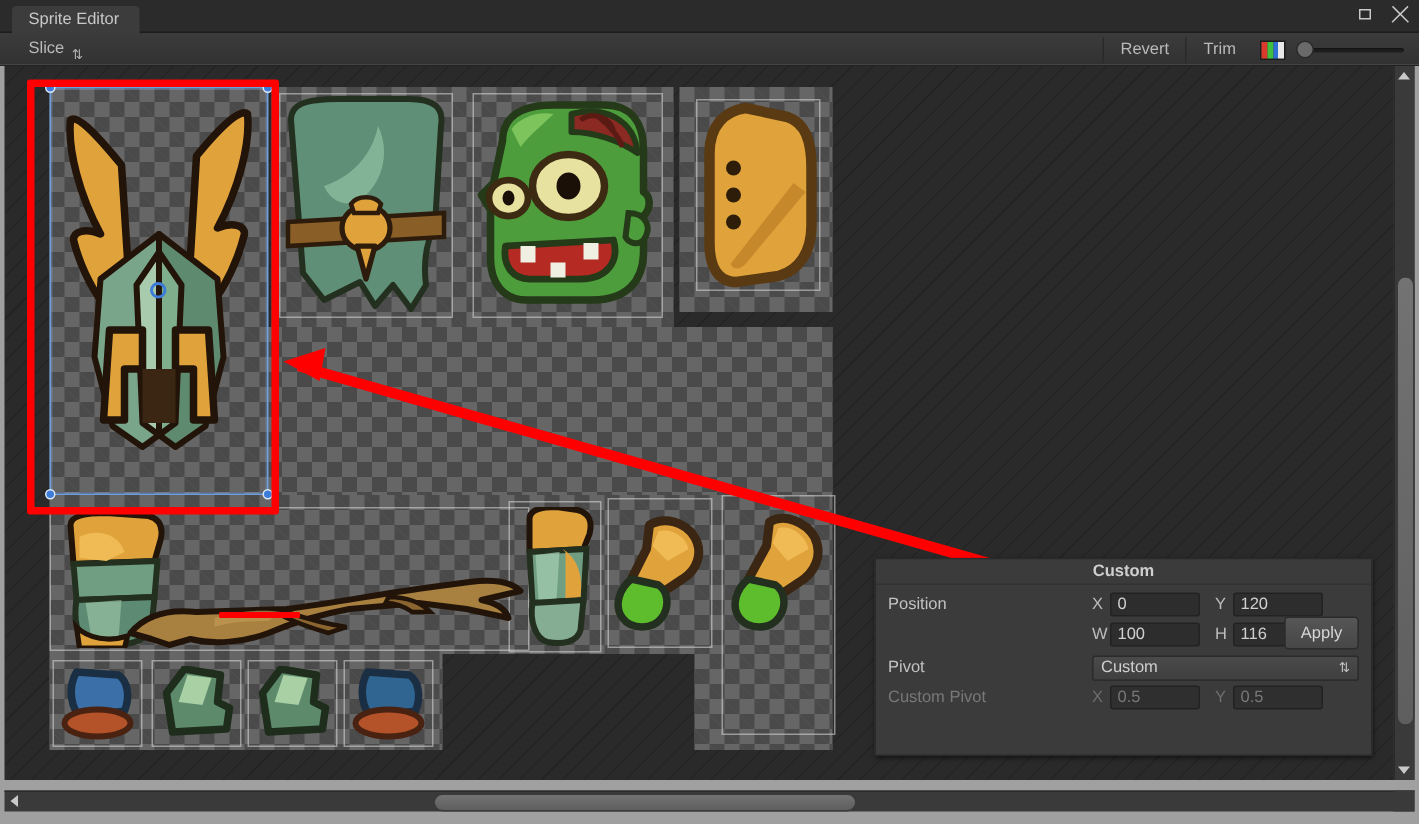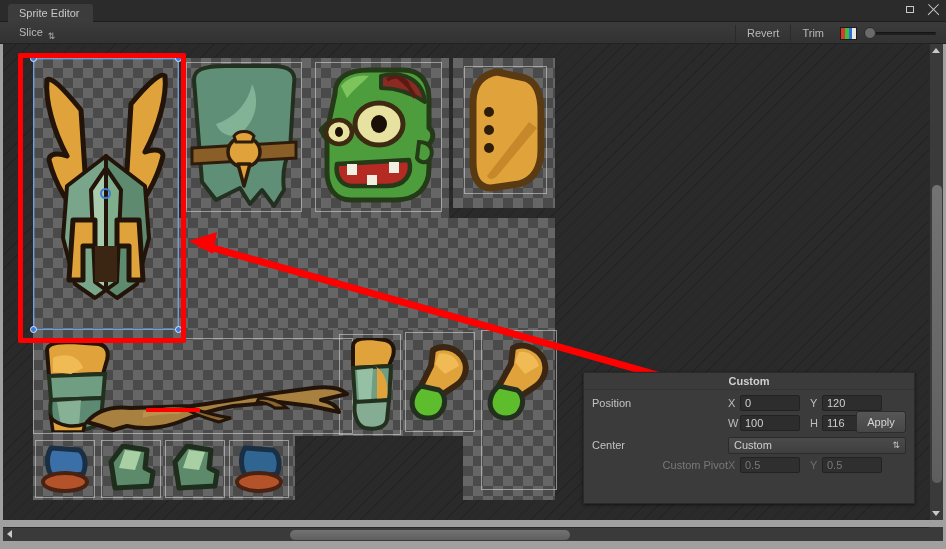--- a/index.html
+++ b/index.html
@@ -154,21 +154,21 @@
   }
   .insp-title {
     height: 17px; line-height: 17px; text-align: center;
     color: #cfcfcf; font-size: 11px; font-weight: bold;
     background: #3b3b3b; border-bottom: 1px solid #333;
   }
   .insp-body { position: relative; padding: 4px 8px 0 8px; }
   .row { display: flex; align-items: center; height: 18px; margin-bottom: 2px; }
   .lbl { width: 136px; font-size: 11px; color: #c2c2c2; }
   .lbl.blue { color: #5b8ddb; }
-  .lbl.dim { color: #787878; text-align: right; }
+  .lbl.dim { color: #787878; }
 
   .field {
     background: #2d2d2d; border: 1px solid #222; border-radius: 2px;
     height: 16px; color: #cfcfcf; font-size: 11px; line-height: 14px;
     padding: 0 4px; display: flex; align-items: center;
   }
   .name-field {
     flex: 1 1 auto; height: 17px;
     border: 1px solid #3d63b4;
     box-shadow: 0 0 0 1px rgba(61,99,180,0.35);
@@ -423,21 +423,21 @@
           <div class="lbl"></div>
           <span class="mini-label">W</span>
           <div class="field num">100</div>
           <span class="mini-label" style="margin-left:10px;">H</span>
           <div class="field num">116</div>
         </div>
 
         <div class="trim-btn">Apply</div>
 
         <div class="row" style="margin-top:4px;">
-          <div class="lbl">Center</div>
+          <div class="lbl">Pivot</div>
           <div class="popup">
             <span>Custom</span>
             <span class="updown2">⇅</span>
           </div>
         </div>
 
         <div class="row">
           <div class="lbl dim">Custom Pivot</div>
           <span class="mini-label dim">X</span>
           <div class="field num dim">0.5</div>

